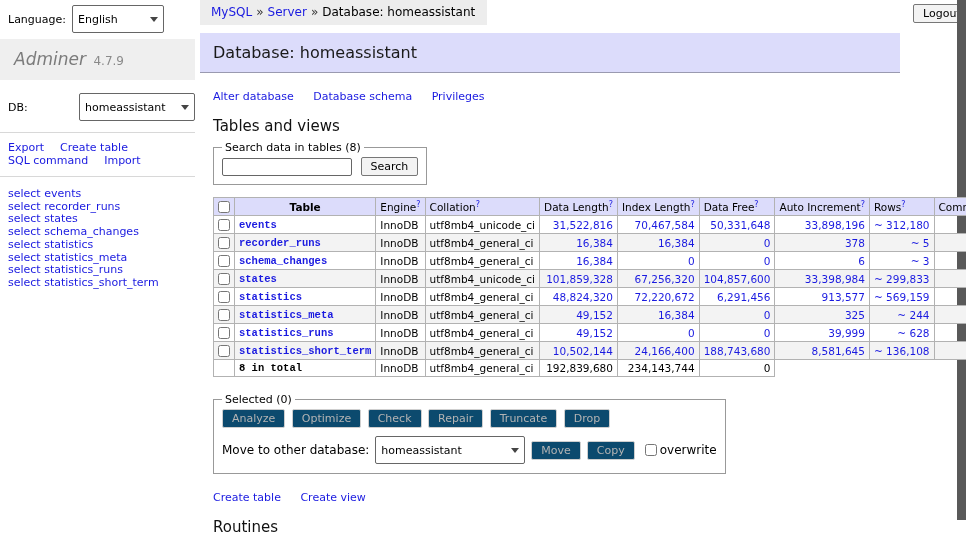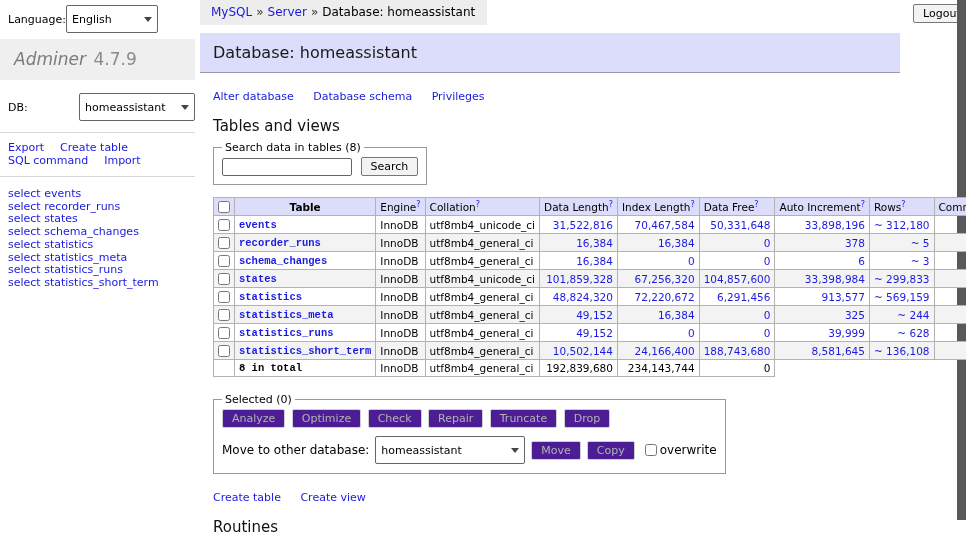--- a/index.html
+++ b/index.html
@@ -17,30 +17,30 @@
     background:#fff; border:1px solid #666; border-radius:2px;
     height:28px; padding:1px 5px; font-size:11px; cursor:default; white-space:nowrap;
   }
   .caret { width:0; height:0; border-left:4px solid transparent; border-right:4px solid transparent;
     border-top:5px solid #444; margin-left:8px; flex:none; }
   .btn {
     font-family:inherit; font-size:11px; color:#000;
     background:#f3f3f3; border:1px solid #777; border-radius:2px;
     padding:2px 9px; cursor:pointer;
   }
-  .btn.disabled { color:#b3b3b3; border-color:#cfcfcf; background:#4c1d95; cursor:default; }
+  .btn.disabled { color:#b3b3b3; border-color:#cfcfcf; background:#0c4a6e; cursor:default; }
   input[type=checkbox] { width:12px; height:12px; margin:0; vertical-align:middle; }
 
   
   #sidebar { position:absolute; left:0; top:0; width:195px; }
-  .lang-row { display:flex; align-items:center; padding:5px 0 6px 8px; }
+  .lang-row { display:flex; align-items:center; gap:6px; padding:5px 0 6px 8px; }
   .lang-select { width:92px; }
   .logo-band { background:#efefef; padding:10px 0 11px 14px; }
   .logo-name { font-style:italic; font-size:17px; color:#7b7b7b; }
-  .logo-ver  { font-size:17px; color:#8a8a8a; margin-left:4px; }
+  .logo-ver  { font-size:12px; color:#8a8a8a; margin-left:4px; }
   .db-row { display:flex; align-items:center; gap:6px; padding:13px 0 11px 8px; border-bottom:1px solid #d8d8d8;justify-content:space-between; }
   .db-select { width:116px; }
   .sb-actions { padding:8px 0 9px 8px; border-bottom:1px solid #d8d8d8; line-height:13px; }
   .sb-actions a { margin-right:16px; }
   .sb-tables { padding:11px 0 0 8px; }
   .sb-tables a { display:block; line-height:12.7px; }
 
   
   #breadcrumb { position:absolute; left:200px; top:0; background:#ededed;
     padding:5px 12px 6px 11px; font-size:12px; white-space:nowrap; }

